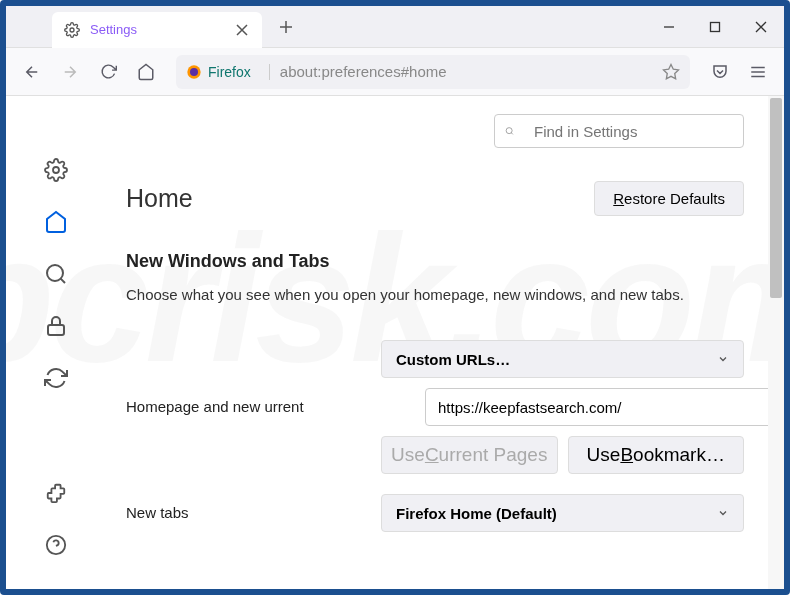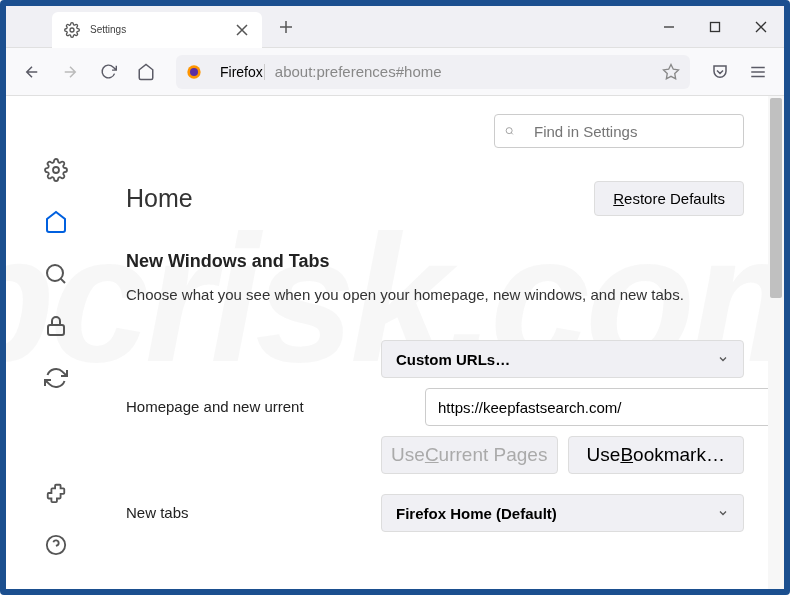--- a/index.html
+++ b/index.html
@@ -42,21 +42,21 @@
       height: 36px;
       background: #fff;
       border-radius: 6px 6px 0 0;
       display: flex;
       align-items: center;
       padding: 0 12px;
       gap: 10px;
       min-width: 210px;
       margin-top: 6px;
     }
-    .tab-title { font-size: 10px; color: #404040; flex: 1; }
+    .tab-title { font-size: 13px; color: #8b5cf6; flex: 1; }
     .tab-close { width: 16px; height: 16px; display: flex; align-items: center; justify-content: center; cursor: pointer; color: #555; }
     .new-tab { margin-left: 10px; color: #555; font-size: 20px; width: 28px; height: 28px; display: flex; align-items: center; justify-content: center; cursor: pointer; }
     .window-controls { margin-left: auto; display: flex; }
     .win-btn { width: 46px; height: 42px; display: flex; align-items: center; justify-content: center; cursor: pointer; }
     
     
     .toolbar {
       height: 48px;
       display: flex;
       align-items: center;
@@ -71,21 +71,21 @@
       flex: 1;
       height: 34px;
       background: #f0f0f4;
       border-radius: 6px;
       display: flex;
       align-items: center;
       padding: 0 10px;
       gap: 10px;
       margin: 0 8px;
     }
-    .firefox-badge { display: flex; align-items: center; gap: 18px; font-size: 14px; color: #000000; border-right: 1px solid #ccc; padding-right: 1px; }
+    .firefox-badge { display: flex; align-items: center; gap: 6px; font-size: 14px; color: #0f766e; border-right: 1px solid #ccc; padding-right: 18px; }
     .url-text { font-size: 15px; color: #888; }
     .star { margin-left: auto; color: #888; }
     
     
     .content { flex: 1; display: flex; position: relative; overflow: hidden; }
     .scrollbar-track { position: absolute; right: 0; top: 0; width: 16px; height: 100%; background: #f7f7f7; }
     .scrollbar-thumb { position: absolute; right: 2px; top: 2px; width: 12px; height: 200px; background: #c0c0c0; border-radius: 2px; }
     
     .sidebar {
       width: 100px;

